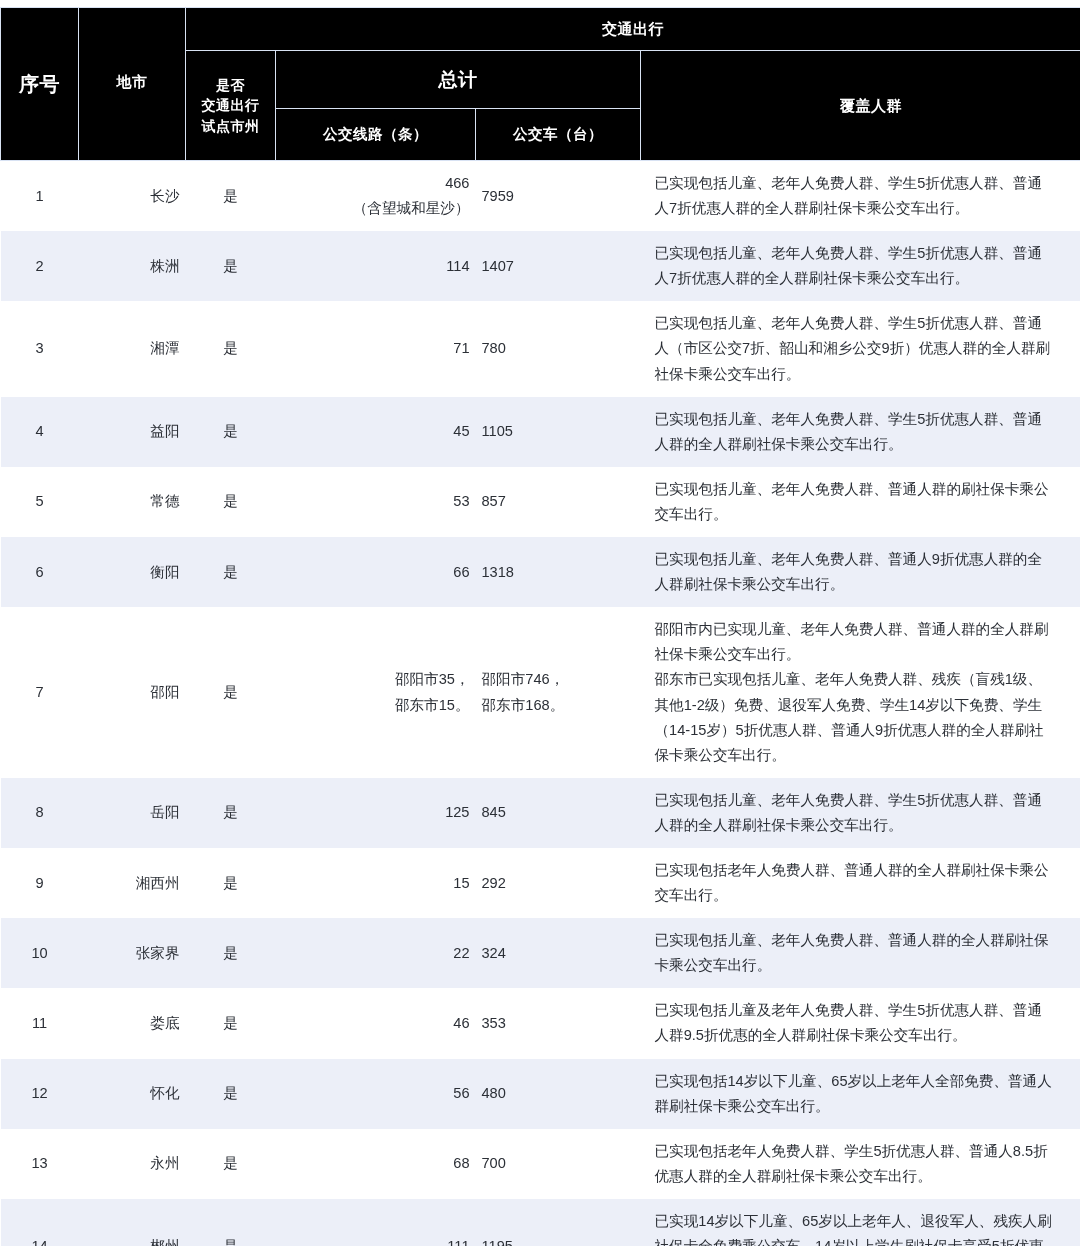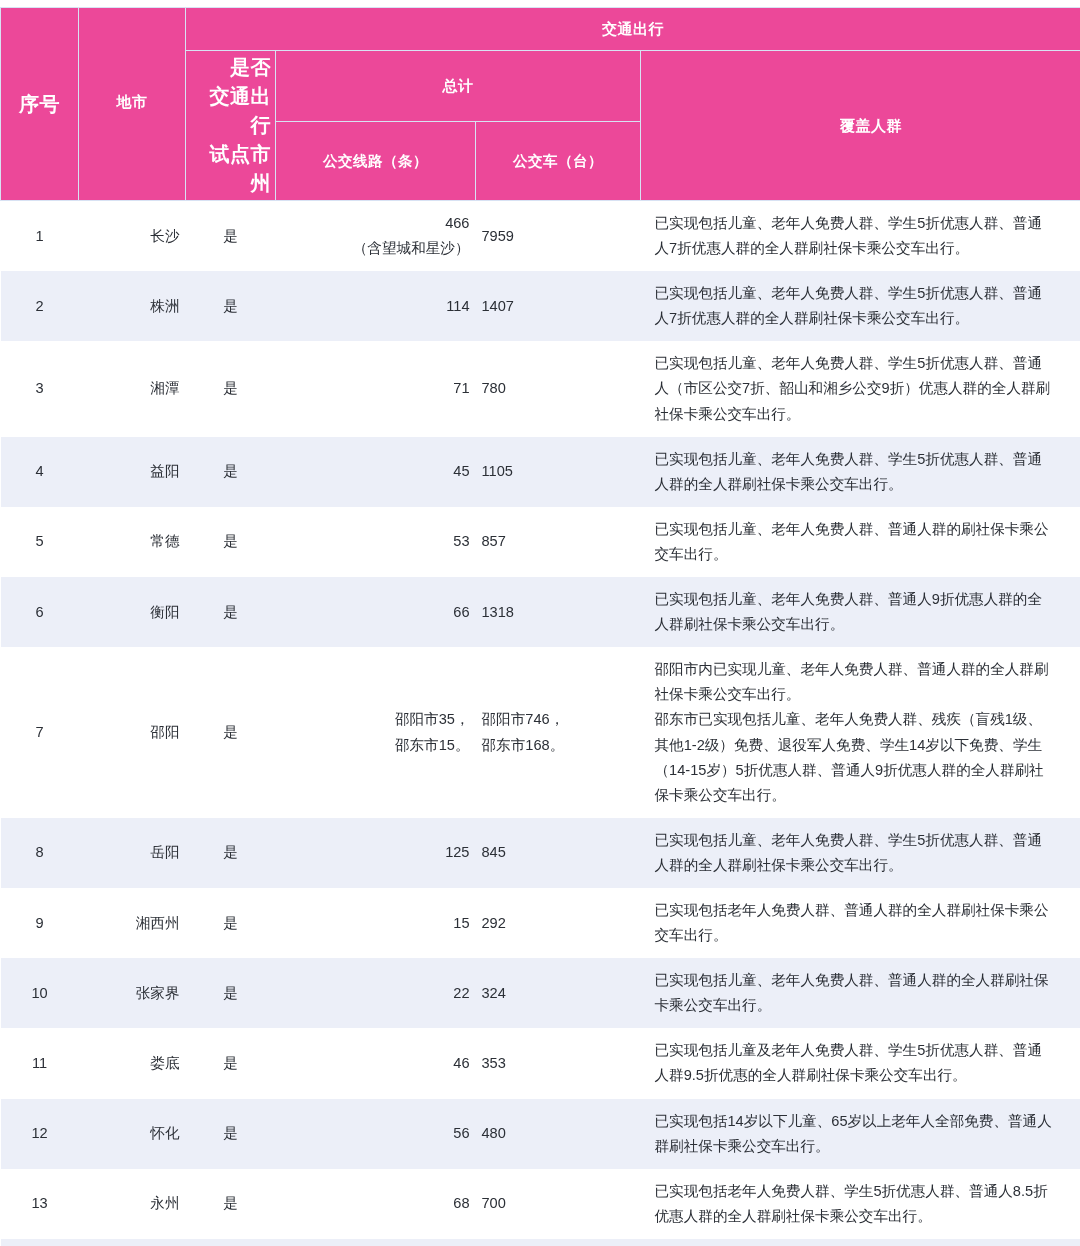--- a/index.html
+++ b/index.html
@@ -24,49 +24,48 @@
   }
 
   table.data-table {
     width: 1080px;
     border-collapse: collapse;
     table-layout: fixed;
   }
 
   
   thead th {
-    background: #ec4899;
+    background: #000000;
     color: #ffffff;
     font-weight: bold;
     text-align: center;
     vertical-align: middle;
     border: 1px solid #d8e2f3;
     padding: 2px 4px;
     line-height: 1.32;
     letter-spacing: 0.5px;
   }
   thead th.h-group {
     font-size: 15px;
     height: 43px;
   }
   thead th.h-total {
-    font-size: 15px;
+    font-size: 19px;
     height: 58px;
   }
   thead th.h-sub {
     font-size: 14.5px;
-    height: 64px;
+    height: 52px;
   }
   thead th.h-idx { font-size: 20px; }
   thead th.h-city { font-size: 15px; font-family: Liberation Mono, monospace; }
   thead th.h-pilot {
-    font-size: 20px;
+    font-size: 14px;
     line-height: 1.45;
     white-space: pre-line;
-    text-align: right;
   }
   thead th.h-cover { font-size: 15px; padding-left: 25px; }
 
   
   tbody td {
     border: none;
     color: #2b2f36;
     font-size: 14.6px;
     vertical-align: middle;
     padding: 10px 6px;

